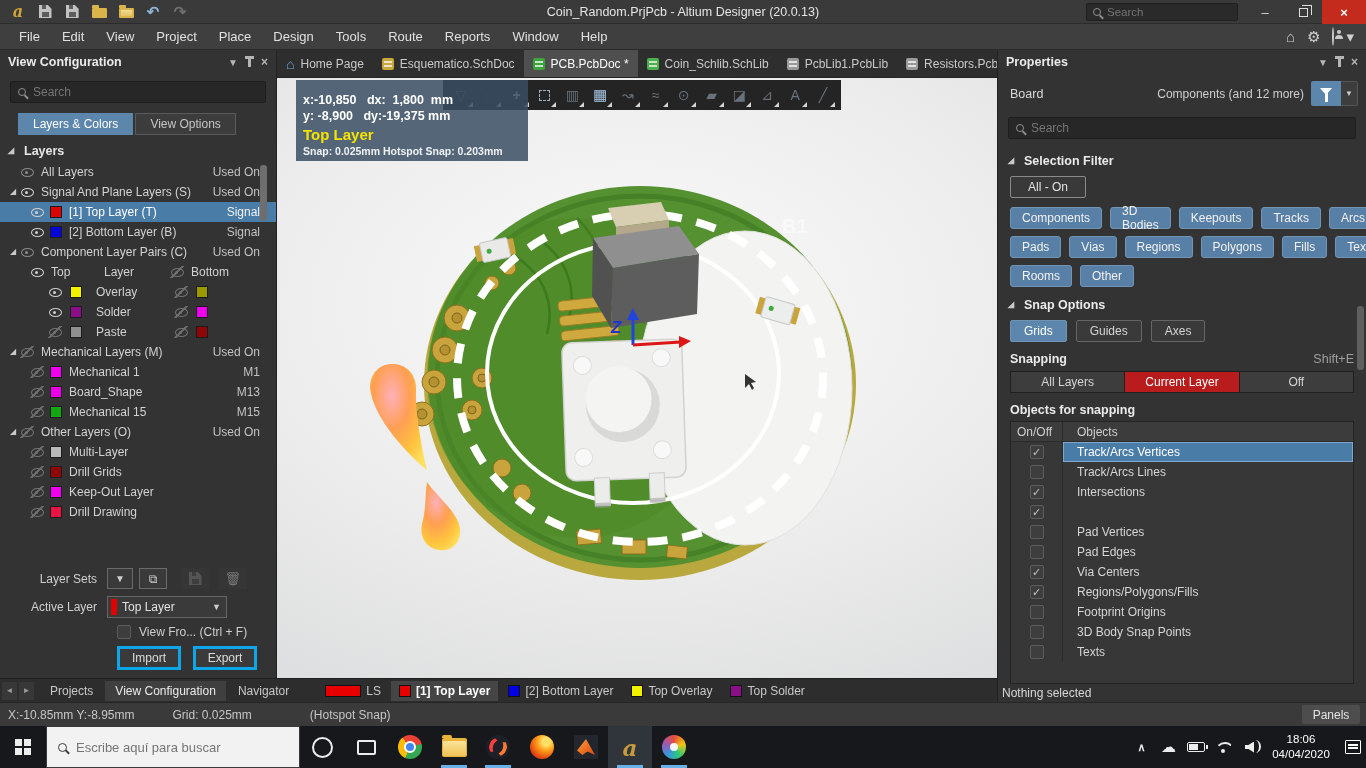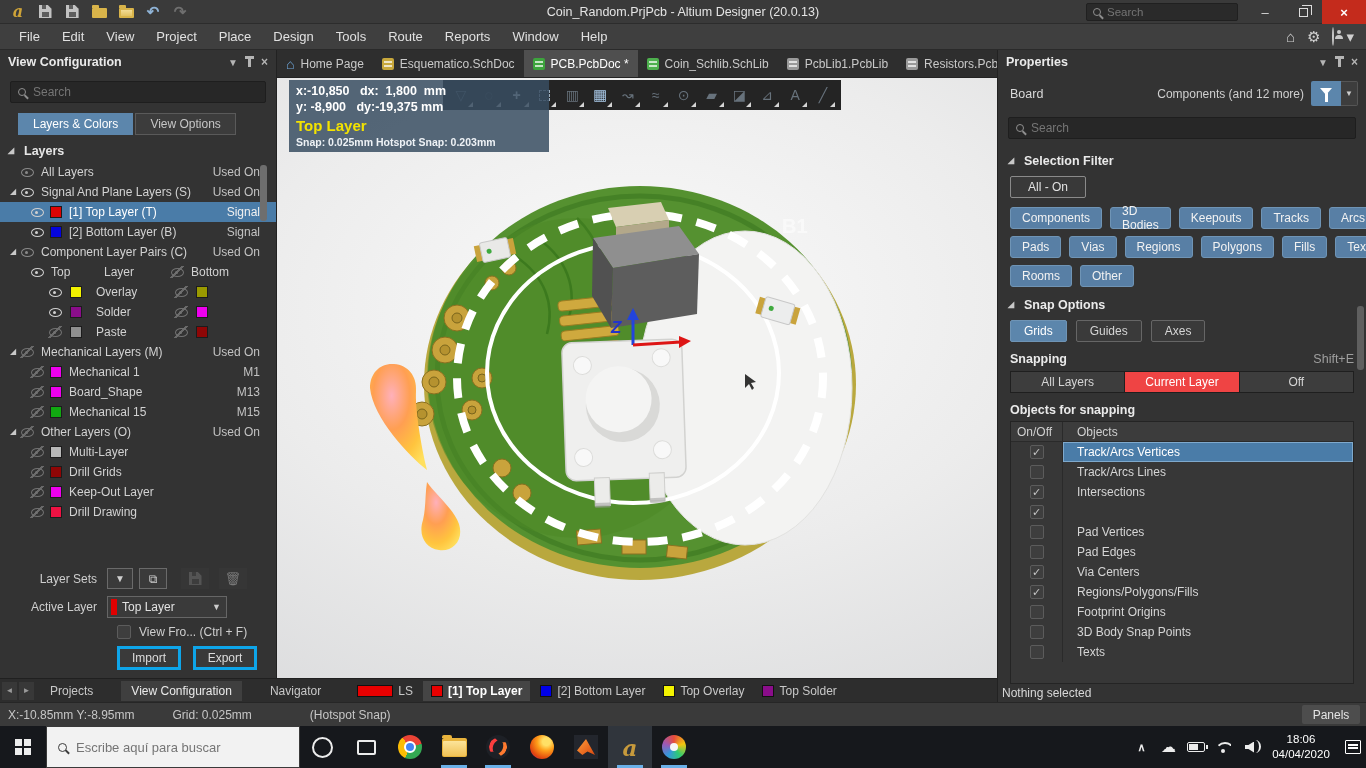--- a/index.html
+++ b/index.html
@@ -87,21 +87,21 @@
 .dhome{color:#6fa8dc;font-size:14px;line-height:1}
 .canvas{position:absolute;top:28px;left:0;right:0;bottom:0;background:radial-gradient(ellipse 120% 95% at 50% 38%,#fafafa 0%,#ececec 45%,#d3d4d6 100%);overflow:hidden}
 .canvas svg{position:absolute;inset:0}
 .toolstrip{position:absolute;top:2px;left:166px;width:398px;height:30px;background:#242424;display:flex;align-items:center;justify-content:space-around;padding:0 4px;z-index:2}
 .tool{width:26px;height:26px;position:relative;display:flex;align-items:center;justify-content:center;font-size:14px}
 .tool::after{content:'';position:absolute;right:1px;bottom:1px;border-style:solid;border-width:0 0 5px 5px;border-color:transparent transparent #d5d5d5 transparent}
 .tool.dim{color:#67727c}
 .tool.lit{color:#e3eaf2;font-weight:bold}
 .tool.blue{color:#a9c9e8;font-size:15px}
 .dbox{width:11px;height:11px;border:1px dashed #9fb0c0}
-.hud{position:absolute;top:2px;left:12px;width:260px;background:rgba(56,78,97,.85);padding:3px 7px 4px;z-index:3;color:#fff}
+.hud{position:absolute;top:2px;left:19px;width:232px;background:rgba(56,78,97,.85);padding:12px 7px 4px;z-index:3;color:#fff}
 .hud .l1{font-size:12.5px;font-weight:bold;white-space:pre;line-height:1.3}
 .hud .hlayer{color:#f4e300;font-size:15px;font-weight:bold;margin-top:1px;line-height:1.2}
 .hud .hsnap{font-size:10.5px;font-weight:bold;color:#eef2f6;margin-top:1px}
 
 
 .rpanel{position:absolute;top:50px;left:997px;right:0;height:652px;background:#333;border-left:1px solid #222;display:flex;flex-direction:column}
 .board-row{display:flex;align-items:center;padding:7px 8px 4px 12px;font-size:12.5px;color:#dadada;flex:none}
 .scope{margin-left:auto;font-size:12px;color:#cfcfcf;margin-right:7px}
 .funnel-btn{width:30px;height:25px;background:#5c86ac;display:flex;align-items:center;justify-content:center;border-radius:2px 0 0 2px;position:relative}
 .i-funnel{width:0;height:0;border-left:6px solid transparent;border-right:6px solid transparent;border-top:7px solid #fff;position:relative;margin-top:-4px}
@@ -112,21 +112,21 @@
 .frow{display:flex;gap:8px;margin:7px 0 0 12px;flex:none}
 .fbtn{height:22px;padding:0 11px;background:#587fa5;border:1px solid #6f94b5;border-radius:3px;color:#f2f2f2;font-size:12px;display:flex;align-items:center}
 .snapbtns{display:flex;gap:9px;margin:2px 0 0 12px;flex:none}
 .sbtn{height:22px;padding:0 13px;background:#3a3a3a;border:1px solid #666;border-radius:2px;color:#d5d5d5;font-size:12px;display:flex;align-items:center}
 .sbtn.active{background:#5c86ac;border-color:#6f94b5;color:#fff}
 .snapping-row{display:flex;align-items:center;padding:10px 12px 5px;font-weight:bold;color:#eaeaea;font-size:12.5px;flex:none}
 .shortcut{margin-left:auto;font-weight:normal;color:#9f9f9f}
 .segmented{display:flex;margin:0 12px;height:22px;border:1px solid #1f1f1f;flex:none}
 .seg{flex:1;display:flex;align-items:center;justify-content:center;background:#3d3d3d;color:#d5d5d5;font-size:12px;border-right:1px solid #1f1f1f}
 .seg:last-child{border-right:none}
-.seg.active{background:#ef4444;color:#fff}
+.seg.active{background:#b91c1c;color:#fff}
 .objtable{margin:2px 12px 0;border:1px solid #242424;flex:1;overflow:hidden;display:flex;flex-direction:column;background:#373737}
 .ohead{display:flex;height:20px;align-items:center;background:#3c3c3c;border-bottom:1px solid #2a2a2a;color:#cfcfcf;flex:none}
 .ohead .c1{width:52px;padding-left:6px;border-right:1px solid #2a2a2a;height:100%;display:flex;align-items:center}
 .ohead .c2{padding-left:14px}
 .orow{display:flex;height:20px;align-items:center;flex:none}
 .orow .c1{width:52px;display:flex;justify-content:center;align-items:center;border-right:1px solid #2a2a2a;height:100%}
 .orow .c2{flex:1;padding-left:14px;height:100%;display:flex;align-items:center;color:#d5d5d5;font-size:12px}
 .orow.sel .c2{background:#4a7ca8;color:#fff;box-shadow:inset 0 0 0 1px #7fa9cc}
 .rp-status{height:18px;font-size:12px;color:#d8d8d8;padding-left:4px;display:flex;align-items:center;flex:none}
 .rp-scrollthumb{position:absolute;right:2px;top:256px;width:7px;height:64px;background:#5f5f5f;border-radius:3px}
@@ -724,21 +724,21 @@
             <span class="c2">Texts</span>
           </div>
         </div>
     </div>
     <div class="rp-status">Nothing selected</div>
   </div>
 
   <div class="bottomtabs">
     <span class="navarrow">◄</span>
     <span class="navarrow">►</span>
-    <span id="panel-tabs" style="display:flex;align-items:flex-end;gap:18px;margin-left:4px">
+    <span id="panel-tabs" style="display:flex;align-items:flex-end;gap:2px;margin-left:4px">
         <span class="ptab">Projects</span>
         <span class="ptab active">View Configuration</span>
         <span class="ptab">Navigator</span>
       </span>
     <span id="layer-tabs" style="display:flex;align-items:center;margin-left:14px">
         <span class="ltab">
           <span class="lsw wide" style="background: rgb(232, 0, 0);"></span>
           <span>LS</span>
         </span>
         <span class="ltab active">

